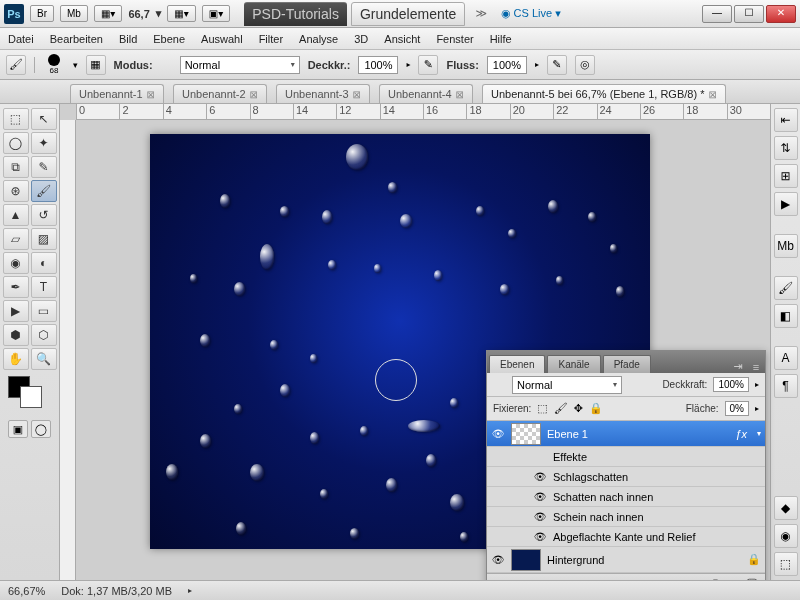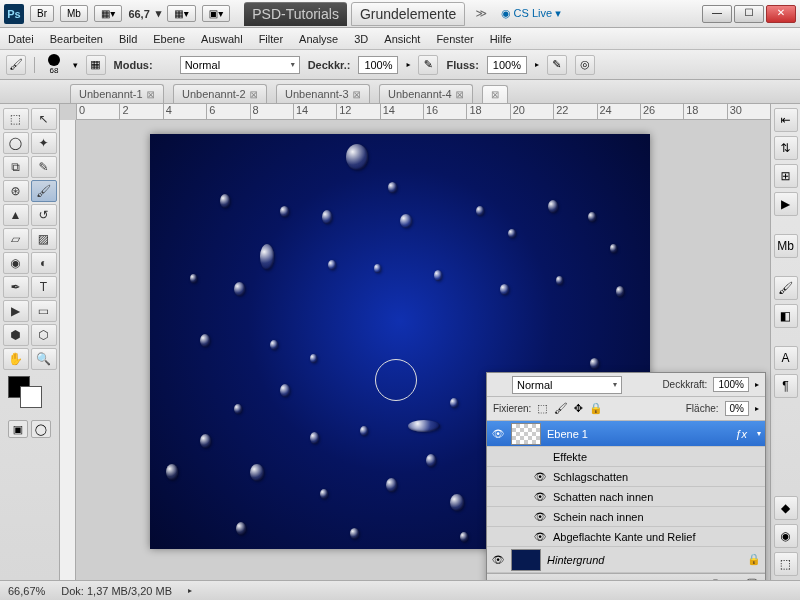--- a/index.html
+++ b/index.html
@@ -143,20 +143,21 @@
     </div>
     <div class="doc-tab">
       <span>Unbenannt-3</span>
       <span class="x">⊠</span>
     </div>
     <div class="doc-tab">
       <span>Unbenannt-4</span>
       <span class="x">⊠</span>
     </div>
     <div class="doc-tab active">
+      <span>Unbenannt-5 bei 66,7% (Ebene 1, RGB/8) *</span>
       <span class="x">⊠</span>
     </div>
   </div>
 
 <div class="workspace">
   <div class="left-tools">
     <div class="tool-grid">
       <div class="tool">⬚</div>
         <div class="tool">↖</div>
       <div class="tool">◯</div>
@@ -274,20 +275,28 @@
     <div class="rp-icon">A</div>
     <div class="rp-icon">¶</div>
     <div style="flex:1"></div>
     <div class="rp-icon">◆</div>
     <div class="rp-icon">◉</div>
     <div class="rp-icon">⬚</div>
   </div>
 </div>
 
 <div class="layers-panel">
+  <div class="panel-tabs">
+    <div class="panel-tab active">Ebenen</div>
+    <div class="panel-tab">Kanäle</div>
+    <div class="panel-tab">Pfade</div>
+    <div class="spacer"></div>
+    <div class="pcl">⇥</div>
+    <div class="pcl">≡</div>
+  </div>
   <div class="panel-row">
     <div class="combo" style="width:110px">
         <span>Normal</span>
         <span class="arrow" style="margin-left:auto">▾</span>
       </div>
     <div style="flex:1"></div>
     <span class="lbl">Deckkraft:</span>
     <div class="field">100%</div>
       <span style="font-size:8px">▸</span>
   </div>
@@ -326,21 +335,21 @@
         <div class="eye">👁</div>
         <span>Schein nach innen</span>
       </div>
       <div class="layer-row sub">
         <div class="eye">👁</div>
         <span>Abgeflachte Kante und Relief</span>
       </div>
       <div class="layer-row">
         <div class="eye">👁</div>
         <div class="thumb dark"></div>
-        <span style="font-style:italic">Hintergrund</span>
+        <span style="">Hintergrund</span>
         <span style="margin-left:auto">🔒</span>
       </div>
     </div>
   <div class="panel-footer">
     <span>⇔</span>
     <span>ƒx</span>
     <span>◐</span>
     <span>◑</span>
     <span>🗀</span>
     <span>⊞</span>

